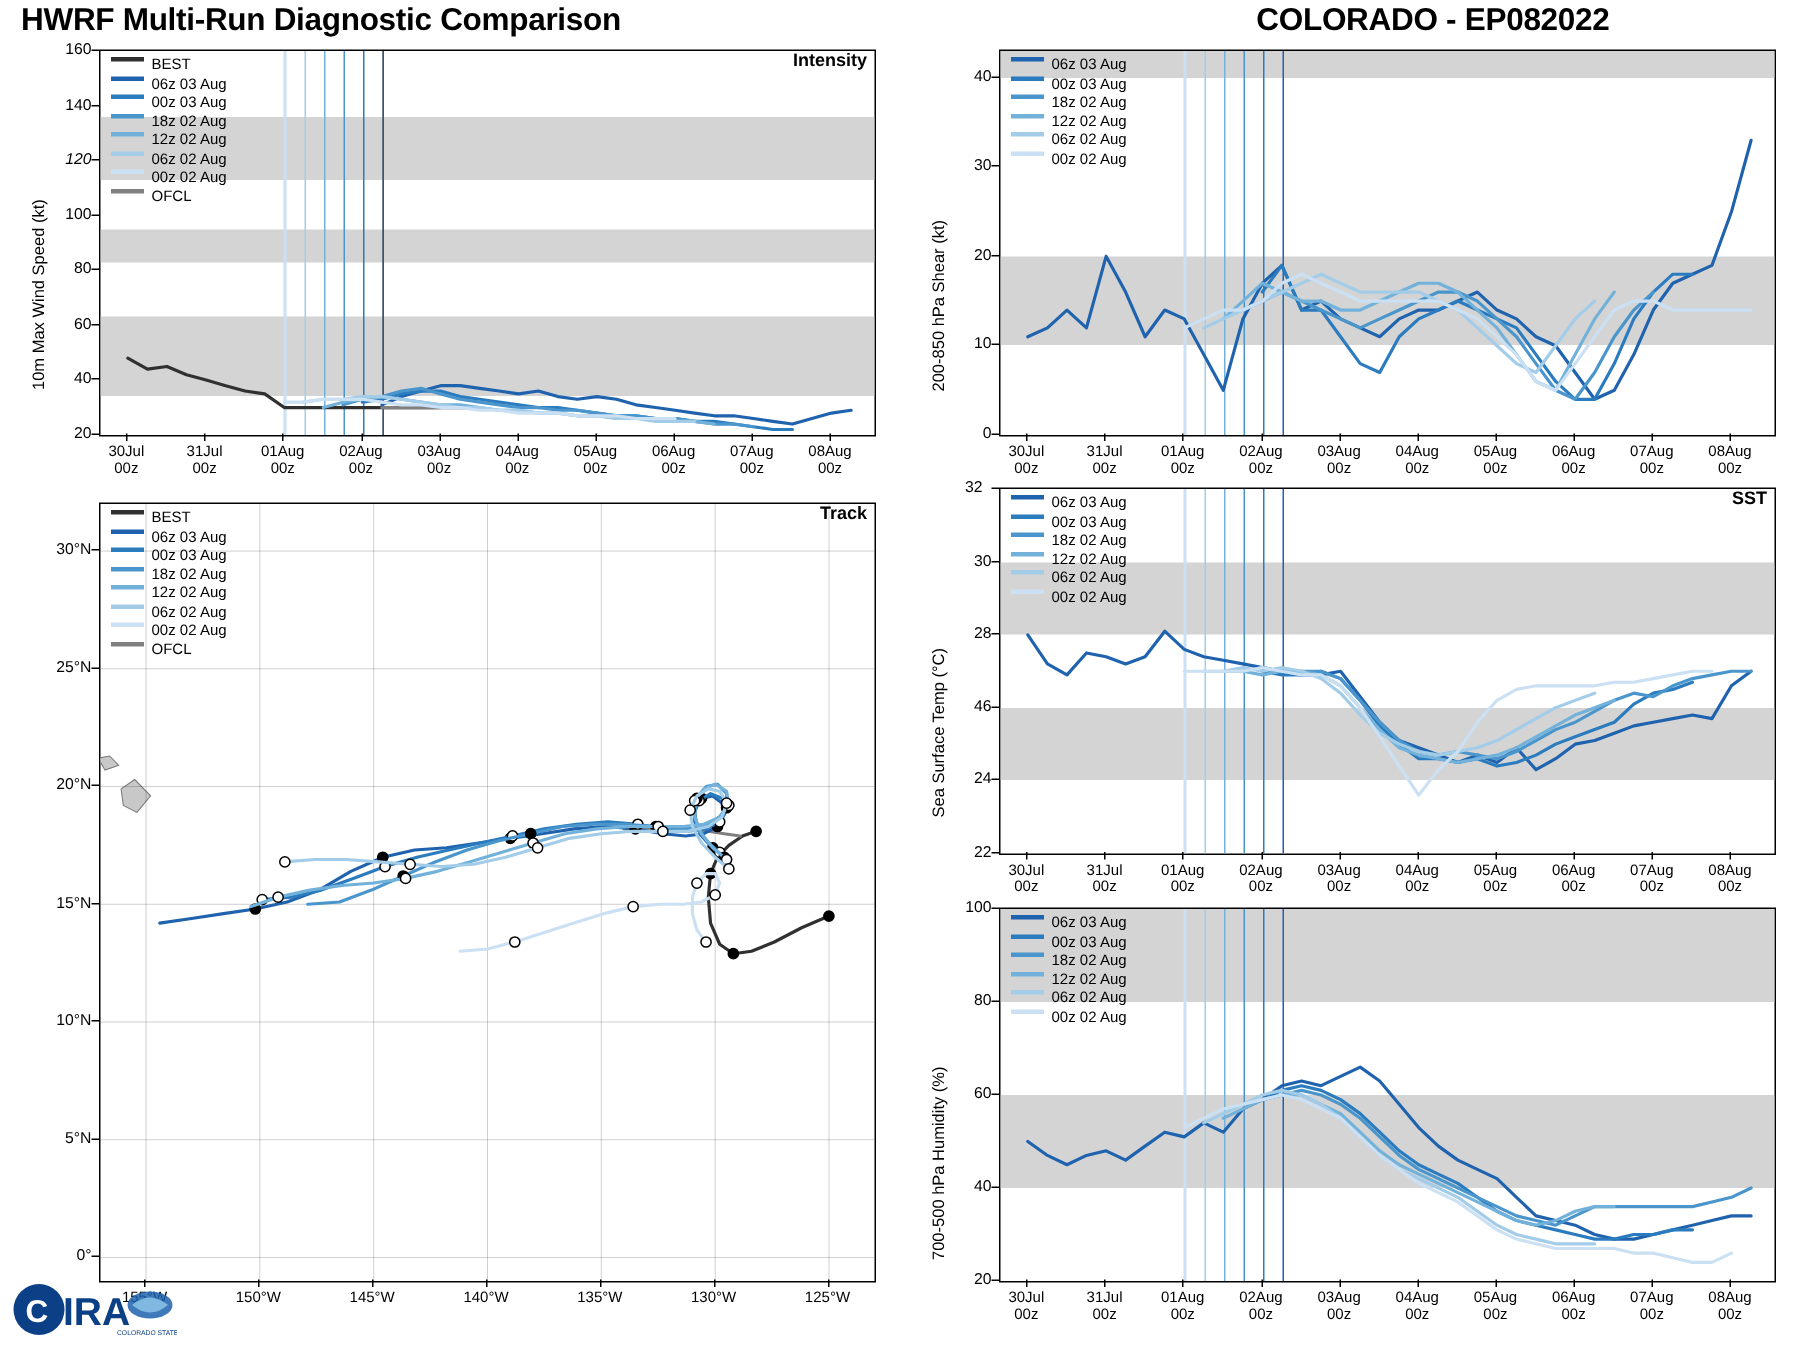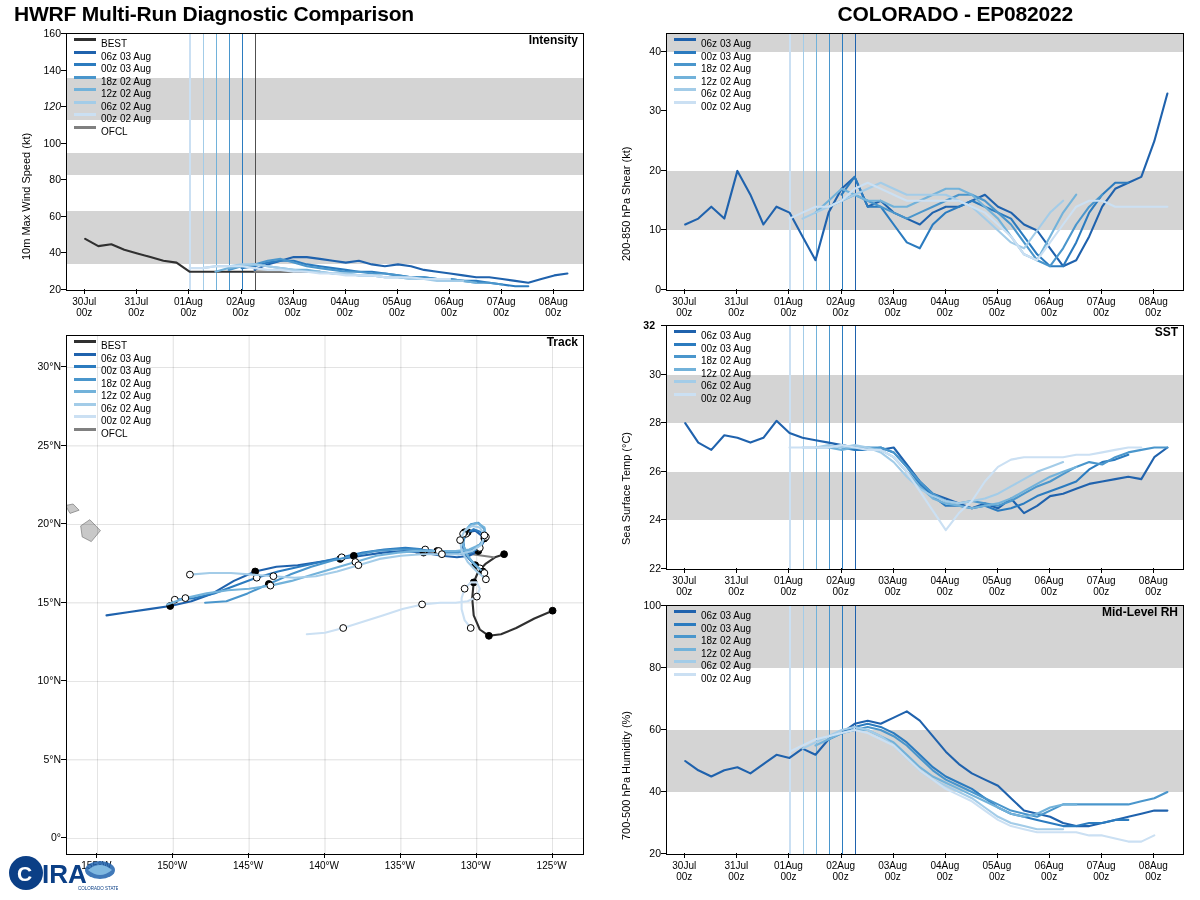--- a/index.html
+++ b/index.html
@@ -430,27 +430,27 @@
       </div>
       <div class="row">
         <span class="swatch" style="background: rgb(203, 224, 243);"></span>
         <span>00z 02 Aug</span>
       </div>
     </div>
 <div class="ytick" style="left: 30px; width: 31px; top: 242px;">22</div>
     <div class="ytick-mark" style="left: 61px; top: 248px;"></div>
     <div class="ytick" style="left: 30px; width: 31px; top: 193.4px;">24</div>
     <div class="ytick-mark" style="left: 61px; top: 199.4px;"></div>
-    <div class="ytick" style="left: 30px; width: 31px; top: 144.8px;">26</div>
+    <div class="ytick" style="left: 30px; width: 31px; top: 144.8px;">46</div>
     <div class="ytick-mark" style="left: 61px; top: 150.8px;"></div>
     <div class="ytick" style="left: 30px; width: 31px; top: 96.2px;">28</div>
     <div class="ytick-mark" style="left: 61px; top: 102.2px;"></div>
     <div class="ytick" style="left: 30px; width: 31px; top: 47.6px;">30</div>
     <div class="ytick-mark" style="left: 61px; top: 53.6px;"></div>
-    <div class="ytick" style="left: 24px; width: 31px; top: -1px; font-weight: bold;">32</div>
+    <div class="ytick" style="left: 24px; width: 31px; top: -1px;">32</div>
     <div class="ytick-mark" style="left: 61px; top: 5px;"></div>
     <div class="xtick-mark" style="left: 84.2424px; top: 248px;"></div>
     <div class="xtick" style="left: 59.2424px; width: 50px; top: 255px;"><span>30Jul</span><br><span>00z</span></div>
     <div class="xtick-mark" style="left: 136.364px; top: 248px;"></div>
     <div class="xtick" style="left: 111.364px; width: 50px; top: 255px;"><span>31Jul</span><br><span>00z</span></div>
     <div class="xtick-mark" style="left: 188.485px; top: 248px;"></div>
     <div class="xtick" style="left: 163.485px; width: 50px; top: 255px;"><span>01Aug</span><br><span>00z</span></div>
     <div class="xtick-mark" style="left: 240.606px; top: 248px;"></div>
     <div class="xtick" style="left: 215.606px; width: 50px; top: 255px;"><span>02Aug</span><br><span>00z</span></div>
     <div class="xtick-mark" style="left: 292.727px; top: 248px;"></div>
@@ -480,21 +480,20 @@
       <div class="vline" style="left: 187.636px; background: rgb(31, 98, 173);"></div>
       <svg width="516" height="248" class="series">
         <path d="M18.2,155.0 L31.3,164.3 L44.3,170.5 L57.3,164.3 L70.4,161.2 L83.4,167.4 L96.4,158.1 L109.5,148.8 L122.5,151.9 L135.5,142.6 L148.5,148.8 L161.6,133.3 L174.6,127.1 L187.6,117.8 L200.7,114.7 L213.7,117.8 L226.7,111.6 L239.8,105.4 L252.8,114.7 L265.8,130.2 L278.8,145.7 L291.9,158.1 L304.9,167.4 L317.9,173.6 L331.0,179.8 L344.0,192.2 L357.0,204.6 L370.1,207.7 L383.1,210.8 L396.1,217.0 L409.2,220.1 L422.2,220.1 L435.2,217.0 L448.2,213.9 L461.3,210.8 L474.3,207.7 L487.3,204.6 L500.4,204.6 " fill="none" stroke="#1f62ad" stroke-width="2.1" stroke-linejoin="round" stroke-linecap="round"></path>
         <path d="M174.6,127.1 L187.6,120.9 L200.7,117.8 L213.7,120.9 L226.7,127.1 L239.8,136.4 L252.8,148.8 L265.8,161.2 L278.8,170.5 L291.9,176.7 L304.9,182.9 L317.9,192.2 L331.0,201.5 L344.0,207.7 L357.0,210.8 L370.1,213.9 L383.1,217.0 L396.1,220.1 L409.2,220.1 L422.2,217.0 L435.2,217.0 L448.2,213.9 L461.3,213.9 " fill="none" stroke="#2b7bbf" stroke-width="2.1" stroke-linejoin="round" stroke-linecap="round"></path>
         <path d="M161.6,133.3 L174.6,127.1 L187.6,124.0 L200.7,120.9 L213.7,124.0 L226.7,130.2 L239.8,139.5 L252.8,151.9 L265.8,164.3 L278.8,173.6 L291.9,179.8 L304.9,186.0 L317.9,192.2 L331.0,198.4 L344.0,204.6 L357.0,207.7 L370.1,210.8 L383.1,204.6 L396.1,198.4 L409.2,198.4 L422.2,198.4 L435.2,198.4 L448.2,198.4 L461.3,198.4 L474.3,195.3 L487.3,192.2 L500.4,186.0 " fill="none" stroke="#4a96cc" stroke-width="2.1" stroke-linejoin="round" stroke-linecap="round"></path>
         <path d="M148.5,139.5 L161.6,133.3 L174.6,127.1 L187.6,124.0 L200.7,124.0 L213.7,130.2 L226.7,136.4 L239.8,148.8 L252.8,161.2 L265.8,170.5 L278.8,176.7 L291.9,182.9 L304.9,189.1 L317.9,195.3 L331.0,201.5 L344.0,207.7 L357.0,210.8 L370.1,207.7 L383.1,201.5 L396.1,198.4 L409.2,198.4 " fill="none" stroke="#72b2da" stroke-width="2.1" stroke-linejoin="round" stroke-linecap="round"></path>
         <path d="M135.5,142.6 L148.5,136.4 L161.6,130.2 L174.6,124.0 L187.6,120.9 L200.7,124.0 L213.7,130.2 L226.7,139.5 L239.8,151.9 L252.8,164.3 L265.8,173.6 L278.8,179.8 L291.9,186.0 L304.9,192.2 L317.9,201.5 L331.0,210.8 L344.0,217.0 L357.0,220.1 L370.1,223.2 L383.1,223.2 L396.1,223.2 " fill="none" stroke="#a3cce8" stroke-width="2.1" stroke-linejoin="round" stroke-linecap="round"></path>
         <path d="M122.5,145.7 L135.5,139.5 L148.5,133.3 L161.6,130.2 L174.6,127.1 L187.6,124.0 L200.7,127.1 L213.7,133.3 L226.7,139.5 L239.8,151.9 L252.8,164.3 L265.8,173.6 L278.8,182.9 L291.9,189.1 L304.9,195.3 L317.9,204.6 L331.0,213.9 L344.0,220.1 L357.0,223.2 L370.1,226.3 L383.1,226.3 L396.1,226.3 L409.2,226.3 L422.2,229.4 L435.2,229.4 L448.2,232.5 L461.3,235.6 L474.3,235.6 L487.3,229.4 " fill="none" stroke="#cbe0f3" stroke-width="2.1" stroke-linejoin="round" stroke-linecap="round"></path>
       </svg>
     </div>
-  <div class="panel-label" style="left:66px; top:5px; width:518px; text-align:right; padding-right:6px;">Mid-Level RH</div>
   <div class="legend" id="rh-legend" style="left:74px; top:10px;">
       <div class="row">
         <span class="swatch" style="background: rgb(31, 98, 173);"></span>
         <span>06z 03 Aug</span>
       </div>
       <div class="row">
         <span class="swatch" style="background: rgb(43, 123, 191);"></span>
         <span>00z 03 Aug</span>
       </div>
       <div class="row">

